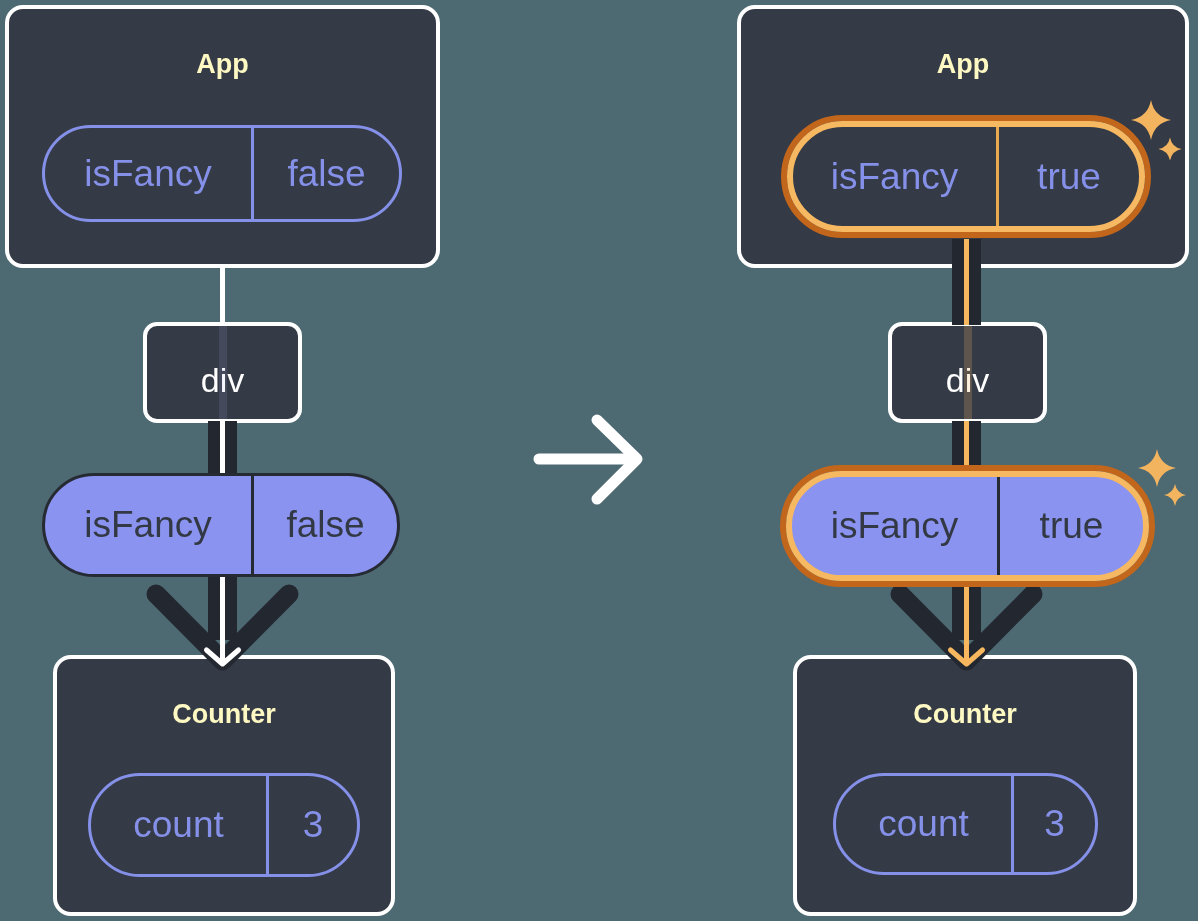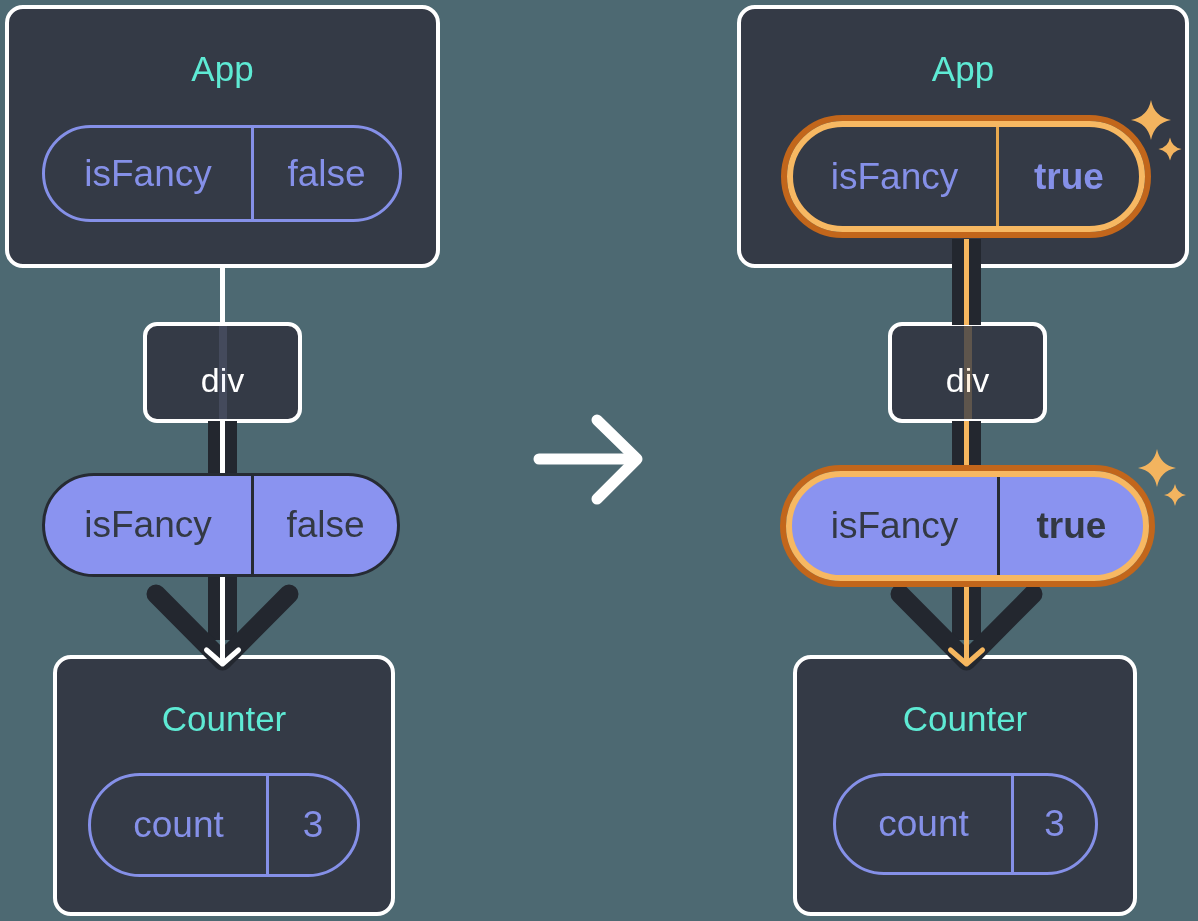--- a/index.html
+++ b/index.html
@@ -24,37 +24,37 @@
   .node{
     position:absolute;box-sizing:border-box;
     background:var(--node-fill);
     border:4px solid var(--node-border);
     border-radius:18px;
     z-index:1;
   }
   .node-sm{border-radius:14px;display:flex;align-items:center;justify-content:center;}
   .node-title{
     position:absolute;left:0;right:0;top:40px;
-    text-align:center;color:#5eead4;font-size:35px;font-weight:400;
+    text-align:center;color:#fef9c3;font-size:27px;font-weight:700;
   }
   .div-label{color:#fff;font-size:34px;font-weight:400;margin-top:16px;}
   .stripe{position:absolute;top:0;bottom:0;left:50%;width:8px;margin-left:-4px;}
   .stripe-left{background:rgba(190,200,255,0.12);}
   .stripe-right{background:rgba(246,184,98,0.22);}
   .pill{
     position:absolute;box-sizing:border-box;display:flex;align-items:stretch;
     border-radius:70px;font-size:37px;z-index:3;
   }
   .pill-outline{border:3px solid var(--purple);color:var(--purple);background:transparent;}
   .pill-solid{background:var(--purple-fill);border:3px solid #262B33;color:var(--dark-text);}
   .pill-cell{display:flex;align-items:center;justify-content:center;text-align:center;}
   .pill-div-purple{border-right:3px solid var(--purple);}
   .pill-div-dark{border-right:3px solid #262B33;}
   .pill-div-orange{border-right:3px solid #E9A94E;}
-  .bold{font-weight:700;}
+  .bold{font-weight:400;}
   .ring{
     position:absolute;box-sizing:border-box;z-index:3;
     border:6px solid var(--orange-outer);border-radius:70px;
   }
   .ring-inner{
     box-sizing:border-box;width:100%;height:100%;
     border:6px solid var(--orange-inner);border-radius:62px;overflow:hidden;
     display:flex;align-items:stretch;
   }
   .ring-dark{background:var(--node-fill);color:var(--purple);font-size:37px;}

